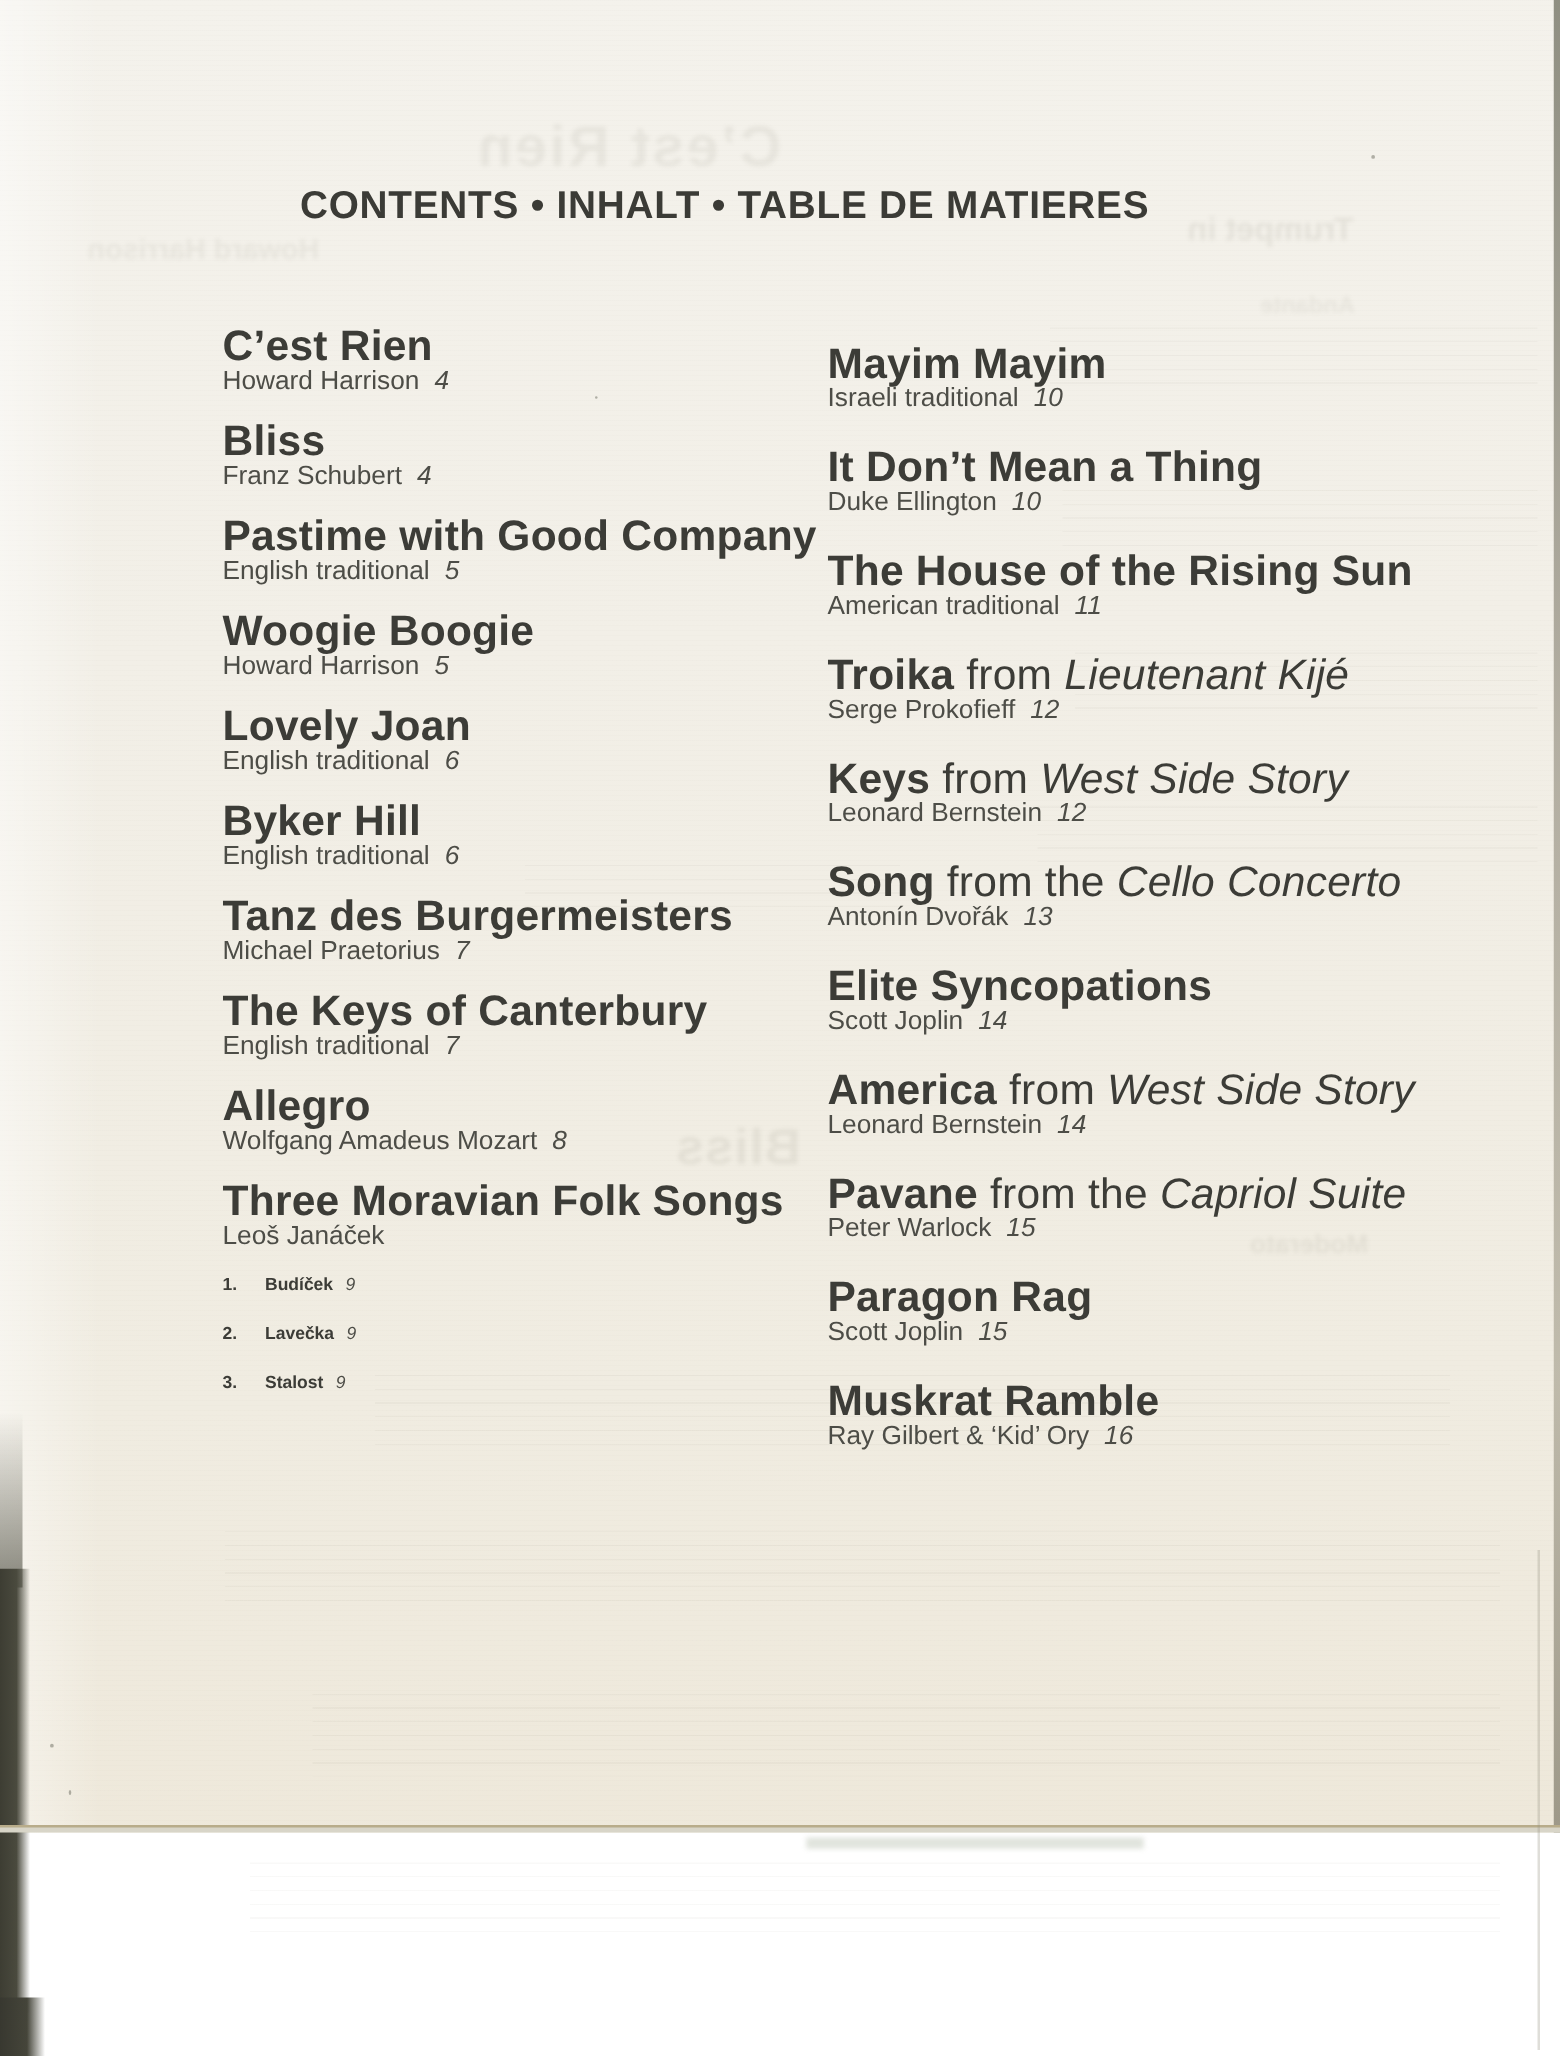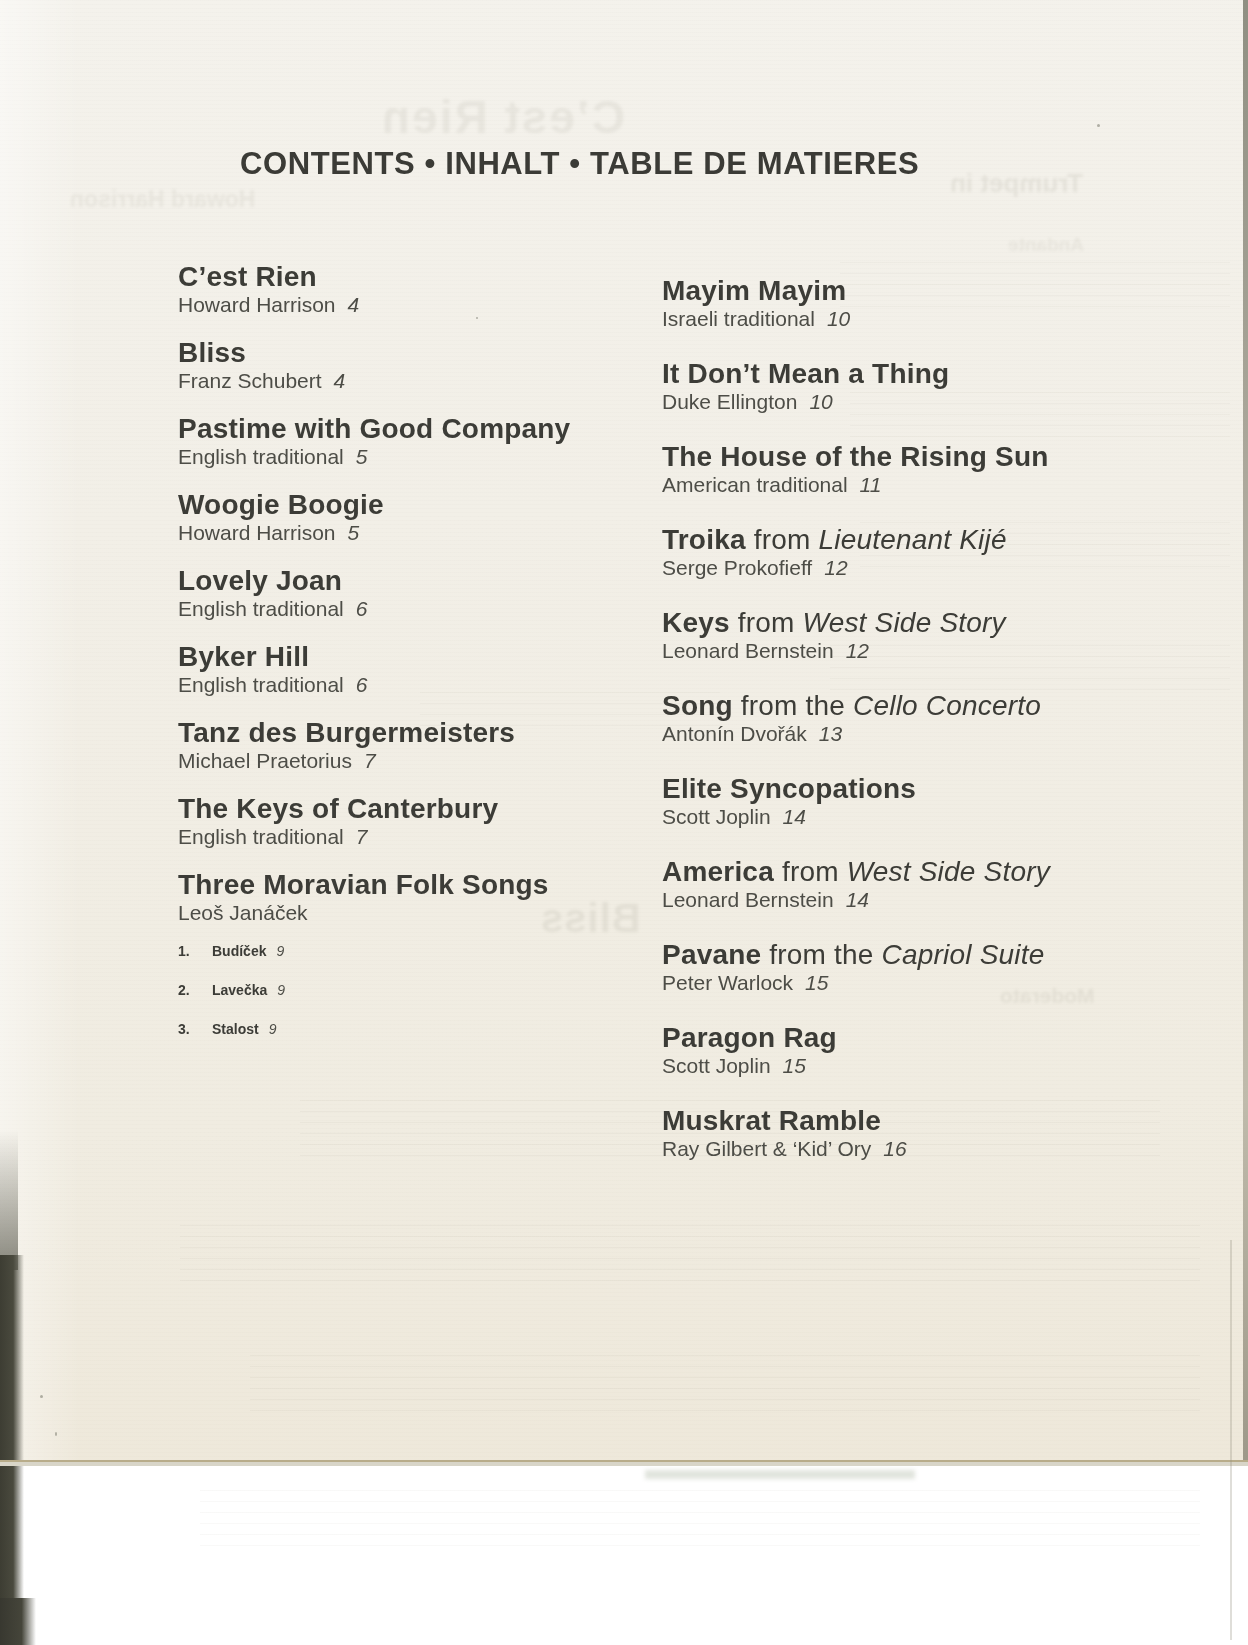--- a/index.html
+++ b/index.html
@@ -14,21 +14,21 @@
   
   .heading{position:absolute;left:240px;top:146px;font-size:31px;font-weight:bold;
     letter-spacing:.6px;color:#3b3b36;white-space:nowrap;}
 
   
   .col{position:absolute;width:480px;}
   .col.left{left:178px;top:262px;}
   .col.right{left:662px;top:276px;}
   .entry{margin-bottom:20px;}
   .col.right .entry{margin-bottom:27px;}
-  .entry-title{font-size:28px;line-height:30px;font-weight:bold;color:#3c3c37;
+  .entry-title{font-size:34px;line-height:30px;font-weight:bold;color:#3c3c37;
     letter-spacing:.2px;white-space:nowrap;}
   .entry-title .connector,.entry-title .work{font-weight:normal;}
   .entry-title .work{font-style:italic;}
   .entry-author{font-size:21px;line-height:26px;color:#4d4d47;white-space:nowrap;}
   .pagenum{font-style:italic;margin-left:12px;}
   .sublist{margin-top:3px;}
   .subitem{font-size:14px;line-height:27px;font-weight:bold;color:#3c3c37;white-space:nowrap;margin-top:12px;}
   .sub-num{display:inline-block;width:34px;}
   .subitem .pagenum{font-weight:normal;margin-left:10px;color:#4d4d47;}
 
@@ -115,20 +115,24 @@
     </div>
     <div class="entry">
       <div class="entry-title"><span>Tanz des Burgermeisters</span><span class="connector"></span><span class="work"></span></div>
       <div class="entry-author"><span>Michael Praetorius</span><span class="pagenum">7</span></div>
     </div>
     <div class="entry">
       <div class="entry-title"><span>The Keys of Canterbury</span><span class="connector"></span><span class="work"></span></div>
       <div class="entry-author"><span>English traditional</span><span class="pagenum">7</span></div>
     </div>
     <div class="entry">
+      <div class="entry-title"><span>Allegro</span><span class="connector"></span><span class="work"></span></div>
+      <div class="entry-author"><span>Wolfgang Amadeus Mozart</span><span class="pagenum">8</span></div>
+    </div>
+    <div class="entry">
       <div class="entry-title"><span>Three Moravian Folk Songs</span></div>
       <div class="entry-author"><span>Leoš Janáček</span></div>
       <div class="sublist">
         <div class="subitem"><span class="sub-num">1.</span><span>Budíček</span><span class="pagenum">9</span></div>
         <div class="subitem"><span class="sub-num">2.</span><span>Lavečka</span><span class="pagenum">9</span></div>
         <div class="subitem"><span class="sub-num">3.</span><span>Stalost</span><span class="pagenum">9</span></div>
       </div>
     </div>
   </div>
 

